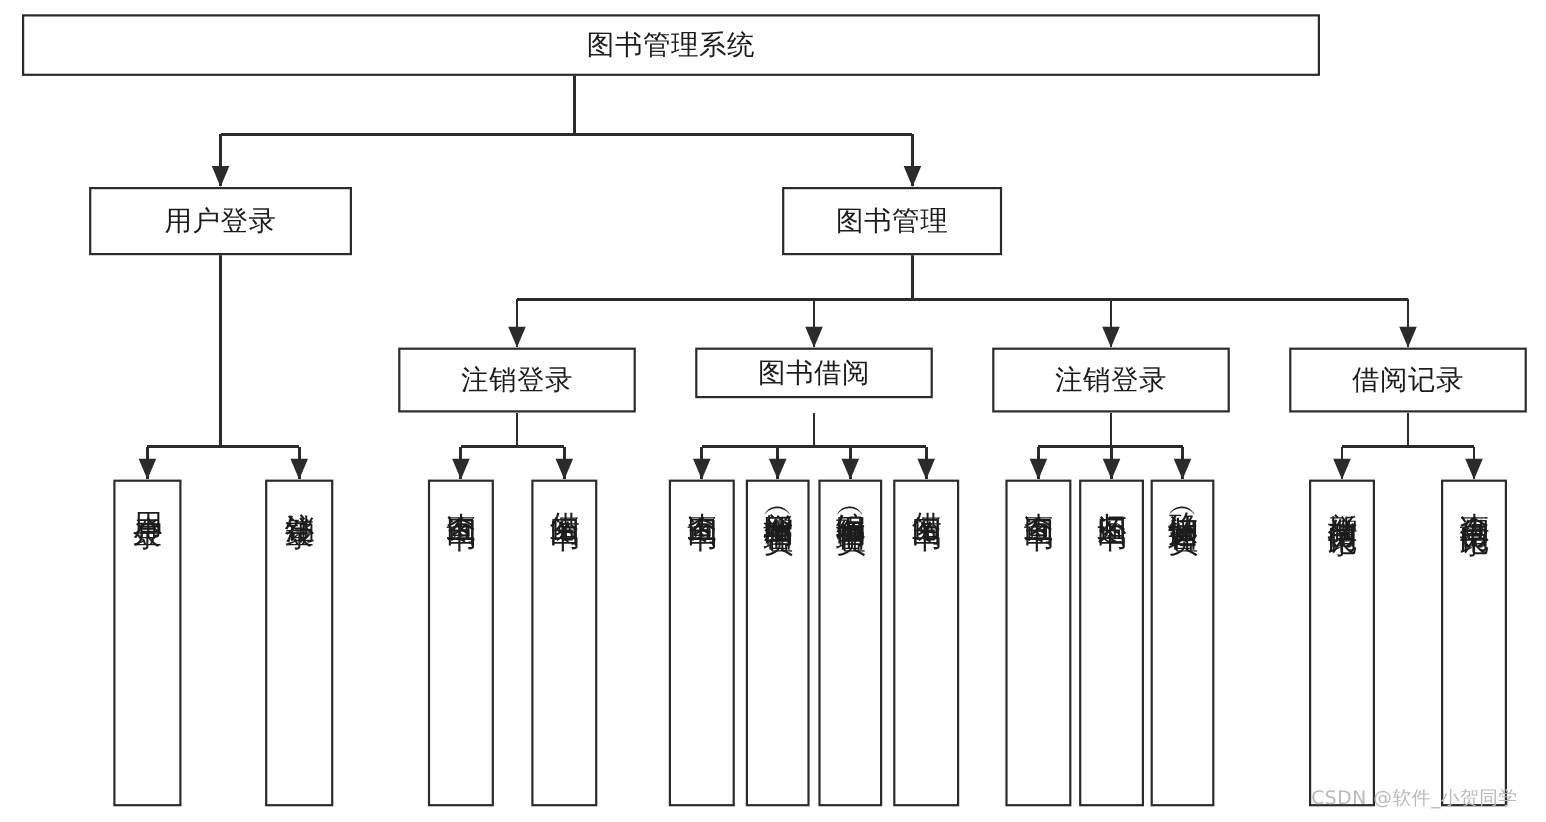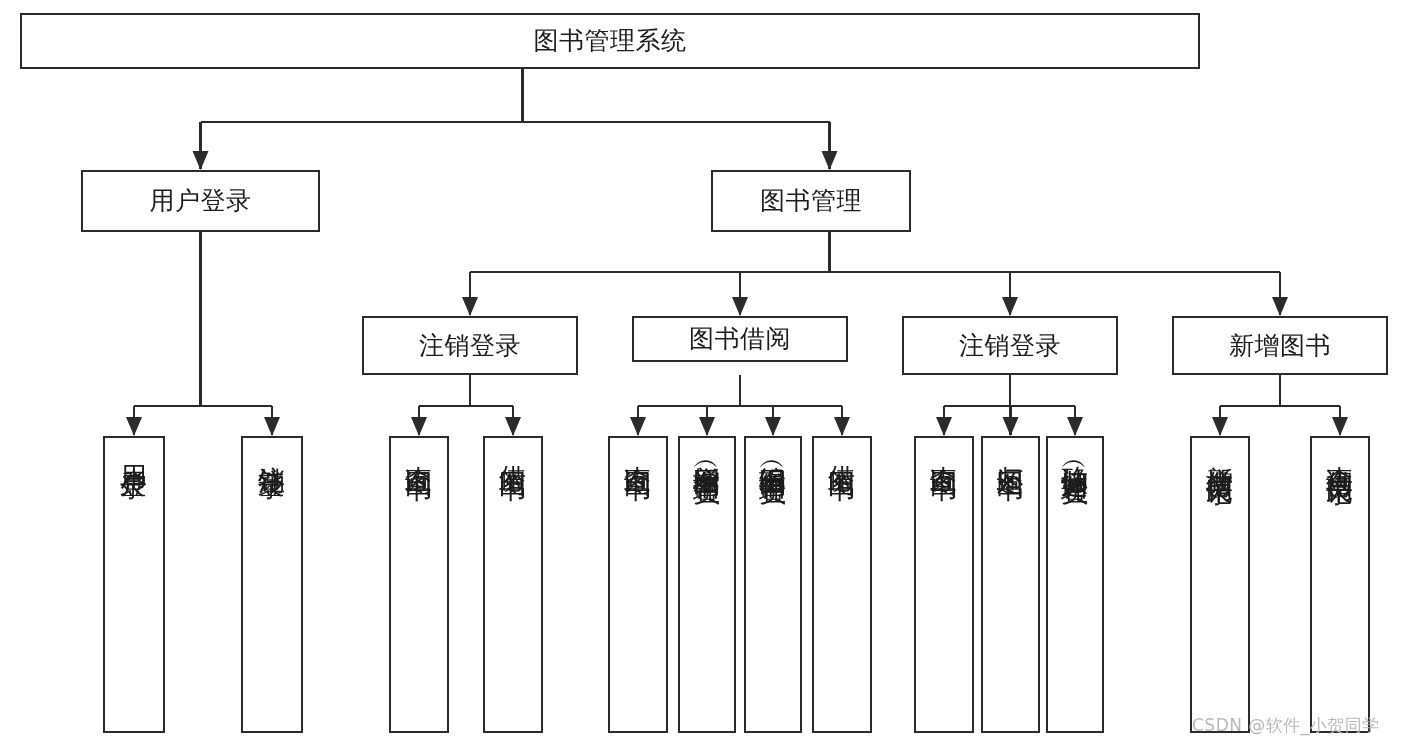--- a/index.html
+++ b/index.html
@@ -139,21 +139,21 @@
       <div class="node horizontal" style="left: 362px; top: 316px; width: 216px; height: 59px; border-color: rgb(43, 43, 43); background: rgb(255, 255, 255); color: rgb(28, 28, 28);">
         <span class="label">注销登录</span>
       </div>
       <div class="node horizontal" style="left: 632px; top: 316px; width: 216px; height: 46px; border-color: rgb(43, 43, 43); background: rgb(255, 255, 255); color: rgb(28, 28, 28);">
         <span class="label">图书借阅</span>
       </div>
       <div class="node horizontal" style="left: 902px; top: 316px; width: 216px; height: 59px; border-color: rgb(43, 43, 43); background: rgb(255, 255, 255); color: rgb(28, 28, 28);">
         <span class="label">注销登录</span>
       </div>
       <div class="node horizontal" style="left: 1172px; top: 316px; width: 216px; height: 59px; border-color: rgb(43, 43, 43); background: rgb(255, 255, 255); color: rgb(28, 28, 28);">
-        <span class="label">新增图书</span>
+        <span class="label">借阅记录</span>
       </div>
       <div class="node vertical" style="left: 103px; top: 436px; width: 62px; height: 297px; border-color: rgb(43, 43, 43); background: rgb(255, 255, 255); color: rgb(28, 28, 28);">
         <span class="label">用户登录</span>
       </div>
       <div class="node vertical" style="left: 241px; top: 436px; width: 62px; height: 297px; border-color: rgb(43, 43, 43); background: rgb(255, 255, 255); color: rgb(28, 28, 28);">
         <span class="label">注销登录</span>
       </div>
       <div class="node vertical" style="left: 389px; top: 436px; width: 60px; height: 297px; border-color: rgb(43, 43, 43); background: rgb(255, 255, 255); color: rgb(28, 28, 28);">
         <span class="label">查询图书</span>
       </div>

